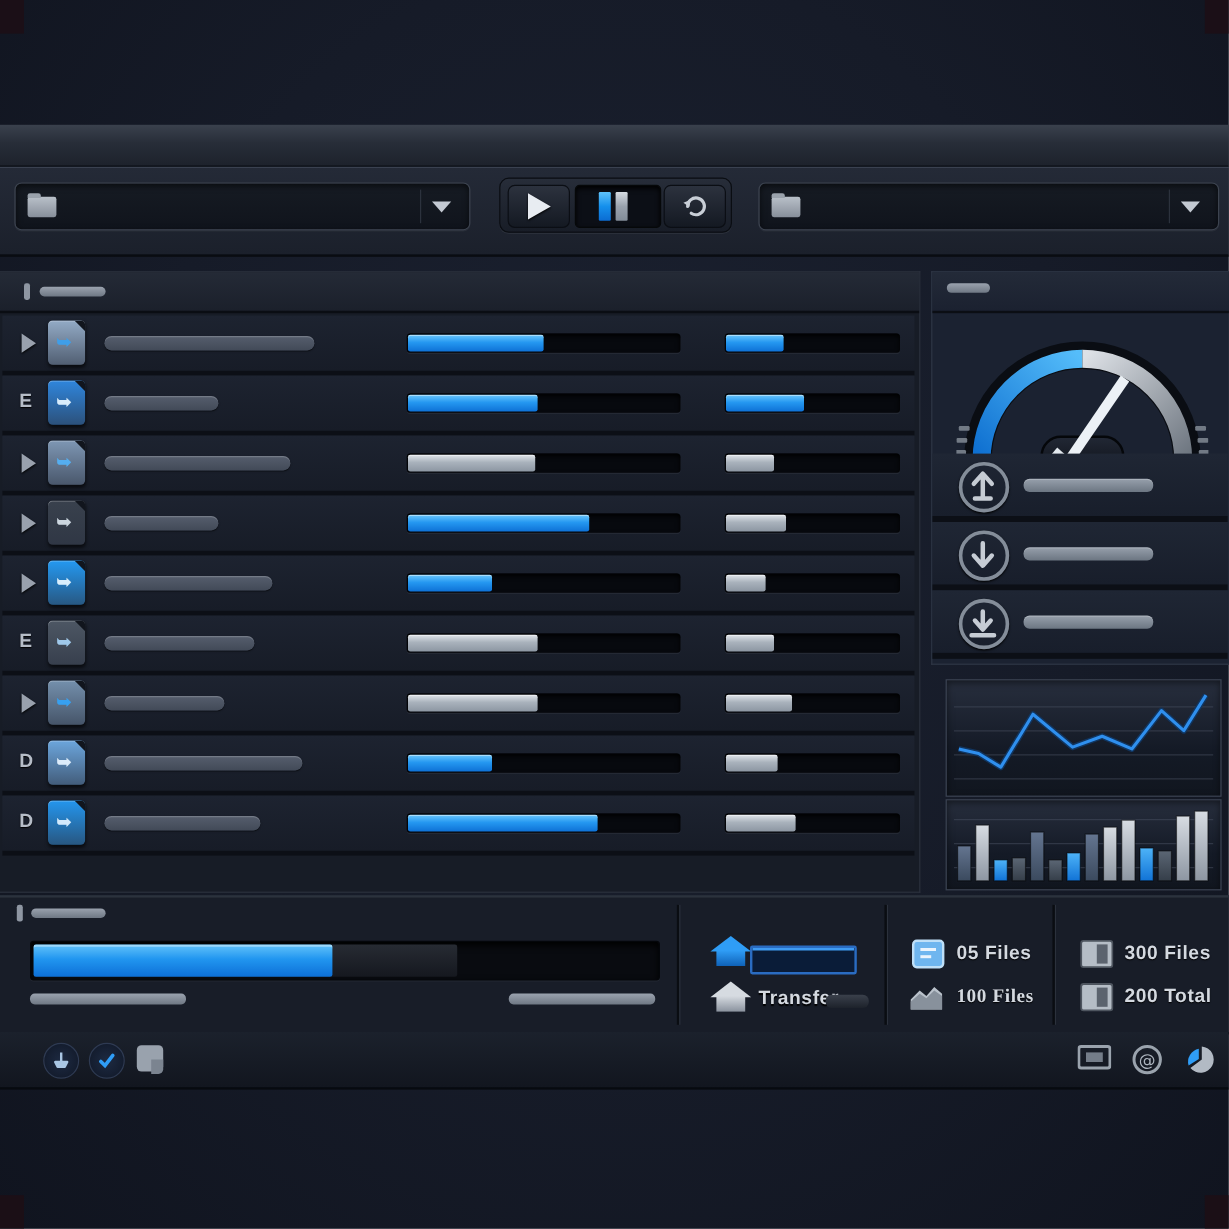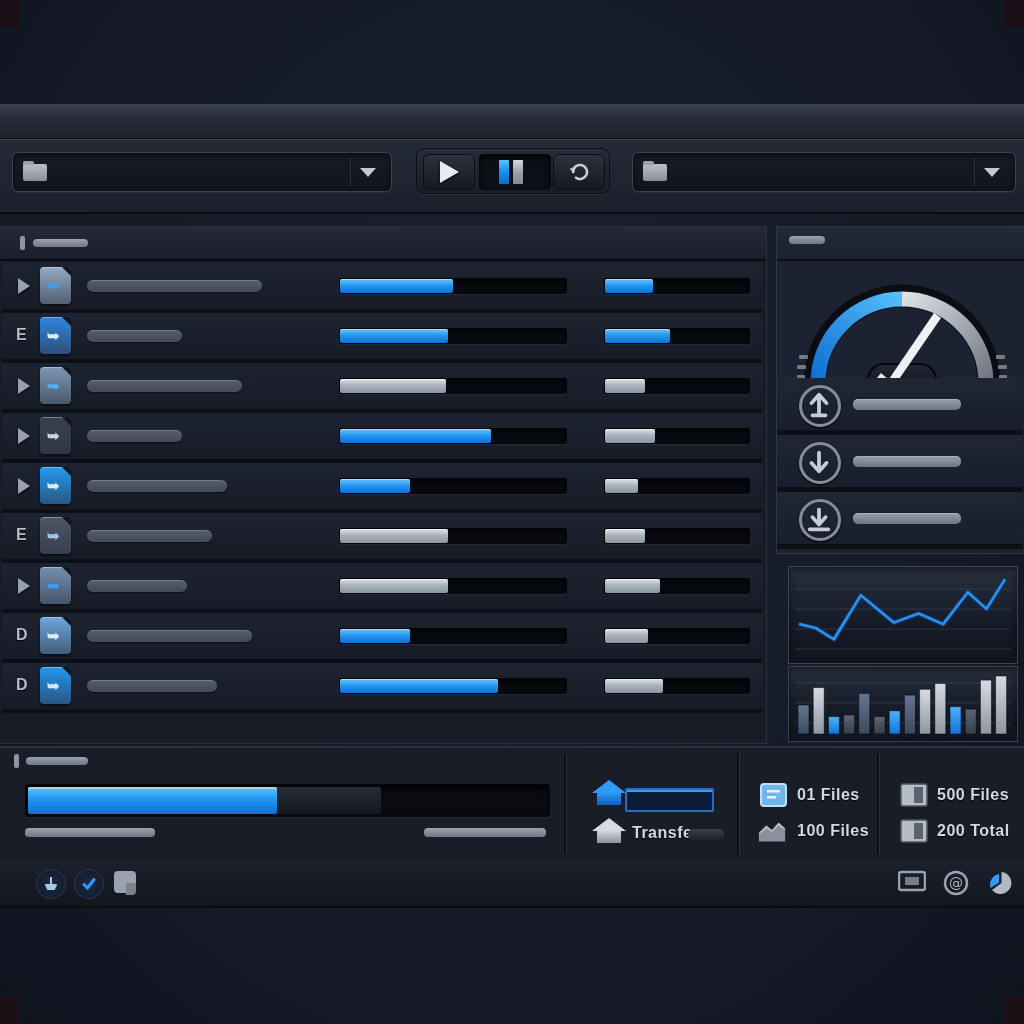--- a/index.html
+++ b/index.html
@@ -406,34 +406,34 @@
   <span class="stattext" style="left:632px;top:76px;">Transfer</span>
   <span class="transferpill"></span>
 
   <div class="vdiv" style="left:737px;"></div>
 
   <svg class="miniicon" style="left:760px;top:34px;" viewBox="0 0 28 26">
     <rect x="1" y="2" width="25" height="22" rx="3" fill="#6fb6ef" stroke="#bfe0f8" stroke-width="2"></rect>
     <rect x="7" y="8" width="13" height="2.5" fill="#eaf4fd"></rect>
       <rect x="7" y="14" width="9" height="2.5" fill="#eaf4fd"></rect>
   </svg>
-  <span class="stattext" style="left:797px;top:38px;">01 Files</span>
+  <span class="stattext" style="left:797px;top:38px;">05 Files</span>
   <svg class="miniicon" style="left:758px;top:70px;" viewBox="0 0 30 24">
     <polygon points="1,23 1,14 9,6 15,11 22,3 29,9 29,23" fill="#b9c1ca"></polygon>
     <polygon points="1,23 1,16 9,9 15,13 22,6 29,11 29,23" fill="#88919c"></polygon>
   </svg>
-  <span class="stattext" style="left:797px;top:74px;">100 Files</span>
+  <span class="stattext" style="left:797px;top:74px;font-family:Liberation Serif, serif;">100 Files</span>
 
   <div class="vdiv" style="left:877px;"></div>
 
   <svg class="miniicon" style="left:900px;top:34px;" viewBox="0 0 28 26">
     <rect x="1" y="2" width="26" height="22" rx="2" fill="#b5bdc6" stroke="#4e555f" stroke-width="1.5"></rect>
     <rect x="14" y="5" width="9" height="16" fill="#5b636e"></rect>
   </svg>
-  <span class="stattext" style="left:937px;top:38px;">500 Files</span>
+  <span class="stattext" style="left:937px;top:38px;">300 Files</span>
   <svg class="miniicon" style="left:900px;top:70px;" viewBox="0 0 28 26">
     <rect x="1" y="2" width="26" height="22" rx="2" fill="#b5bdc6" stroke="#4e555f" stroke-width="1.5"></rect>
     <rect x="14" y="5" width="9" height="16" fill="#5b636e"></rect>
   </svg>
   <span class="stattext" style="left:937px;top:74px;">200 Total</span>
 </div>
 
 <div class="abs statusbar">
   <div class="sicon" style="left:36px;">
     <div class="scircle">

